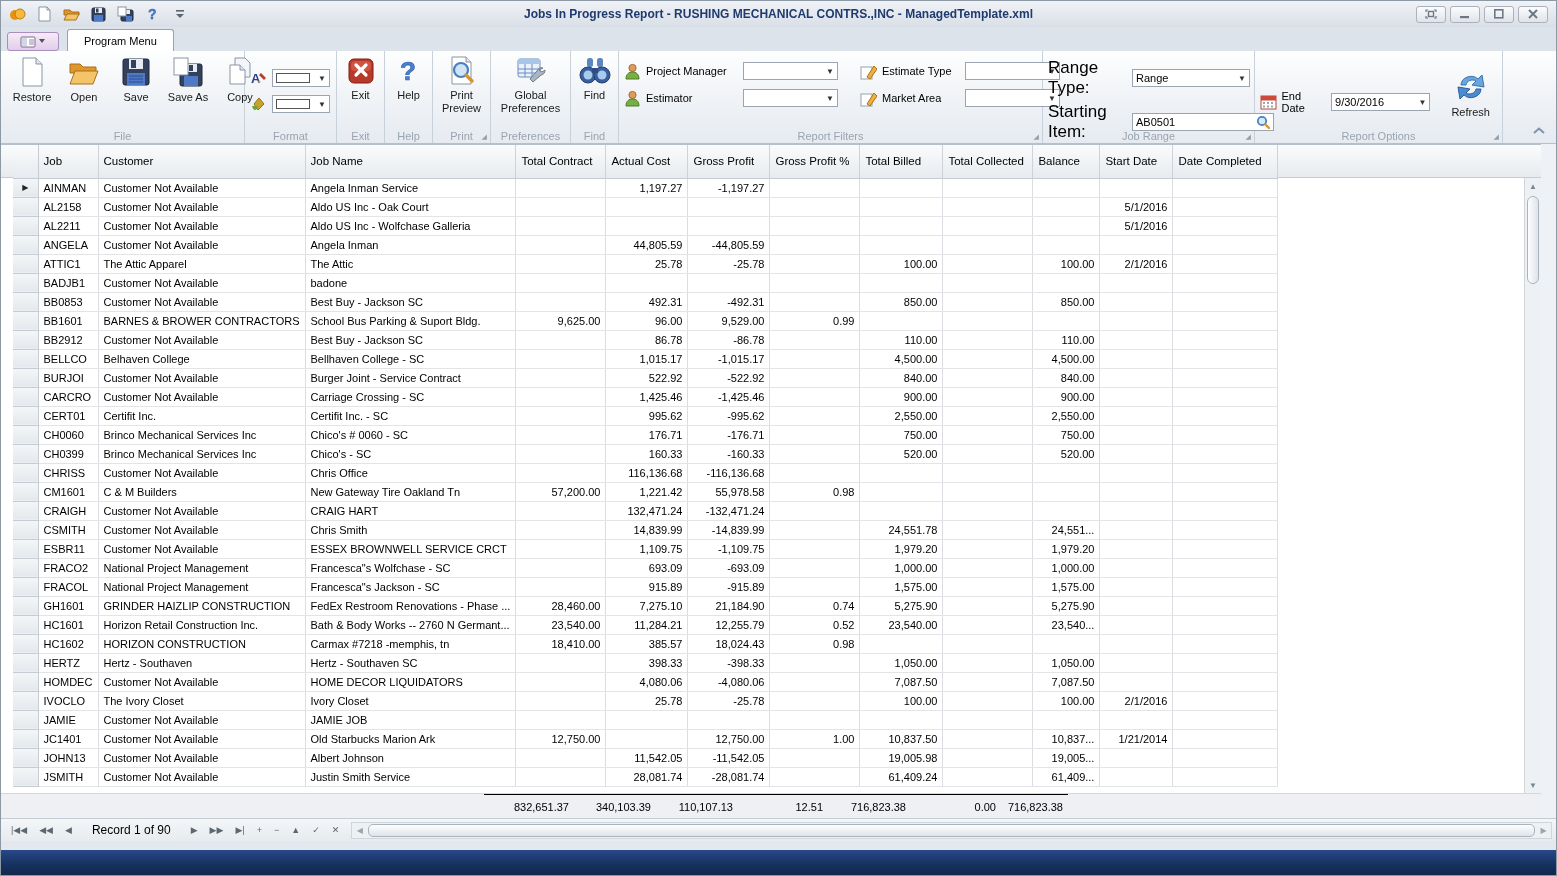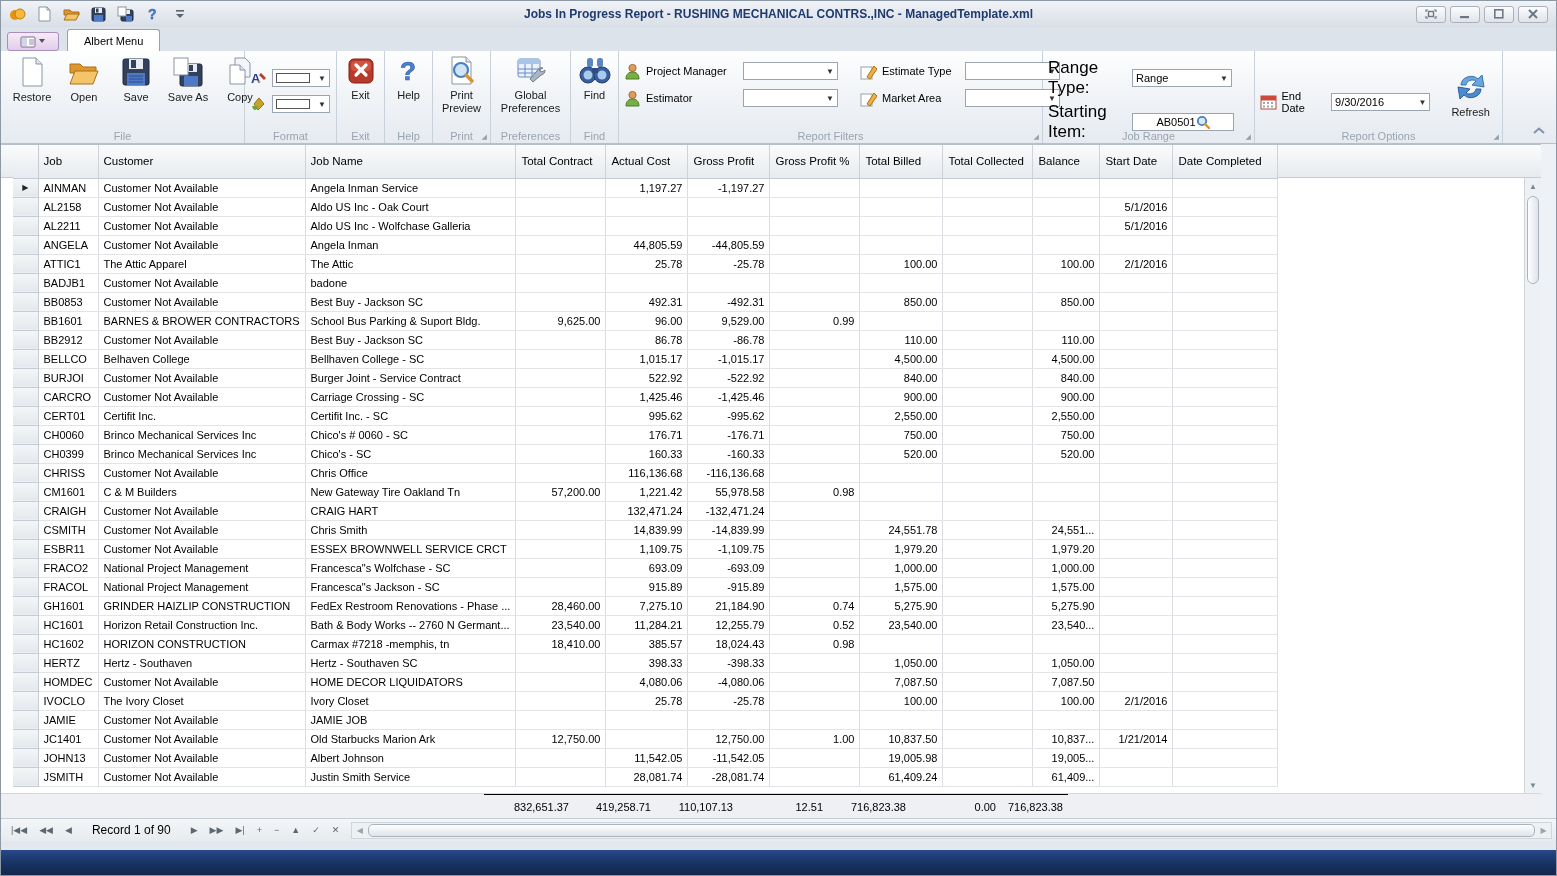--- a/index.html
+++ b/index.html
@@ -167,21 +167,21 @@
     <div class="appmenu-btn">
       <svg width="16" height="12">
           <rect x="1" y="1" width="14" height="10" rx="1" fill="#fff" stroke="#7b6a8c"></rect>
           <rect x="2" y="2" width="5" height="8" fill="#cfd8e4"></rect>
           <path d="M9 4 h5 M9 6 h5 M9 8 h5" stroke="#7b6a8c" stroke-width="0.8"></path>
         </svg>
       <svg width="7" height="5">
           <polygon points="0,0 6,0 3,4" fill="#5a4a6a"></polygon>
         </svg>
     </div>
-    <div class="tab-active">Albert Menu</div>
+    <div class="tab-active">Program Menu</div>
   </div>
 
   <div class="ribbon">
 
     <div class="rgroup" style="width:244px;">
       <div style="display:flex;">
         <div class="bbtn">
           <svg width="30" height="32">
               <path d="M6 2 h13 l6 6 v22 H6z" fill="#fff" stroke="#8a95a2"></path>
               <path d="M19 2 v6 h6" fill="#dfe6ee" stroke="#8a95a2"></path>
@@ -365,28 +365,28 @@
         </div>
       </div>
       <div class="glabel">Report Filters</div>
       <span class="launcher">◢</span>
     </div>
 
     <div class="rgroup" style="width:212px;">
       <div class="jobrange">
         <div class="jrrow">
           <span class="jrlabel">Range Type:</span>
-          <div class="combo" style="width:100px;">
+          <div class="combo" style="width:118px;">
               <span>Range</span>
               <span class="caret">▼</span>
             </div>
         </div>
         <div class="jrrow">
           <span class="jrlabel">Starting Item:</span>
-          <div class="field" style="width:102px;justify-content:center;">
+          <div class="field" style="width:142px;">
               <span>AB0501</span>
             <svg width="14" height="14">
                 <circle cx="6" cy="6" r="4.2" fill="#d6e9fb" stroke="#4a7fc0" stroke-width="1.8"></circle>
                 <line x1="9.5" y1="9.5" x2="13" y2="13" stroke="#d6952c" stroke-width="2.4" stroke-linecap="round"></line>
               </svg>
           </div>
         </div>
         <div class="jrrow">
           <span class="jrlabel">Ending Item:</span>
           <div class="field" style="width:128px;">
@@ -977,21 +977,21 @@
             <col style="width: 73px;">
             <col style="width: 105px;">
           </colgroup>
           <tbody>
             <tr>
               <td></td>
               <td></td>
               <td></td>
               <td></td>
               <td class="tot">832,651.37</td>
-              <td class="tot">419,258.71</td>
+              <td class="tot">340,103.39</td>
               <td class="tot">110,107.13</td>
               <td class="tot">12.51</td>
               <td class="tot">716,823.38</td>
               <td class="tot">0.00</td>
               <td class="tot">716,823.38</td>
               <td></td>
               <td></td>
             </tr>
           </tbody>
         </table>

